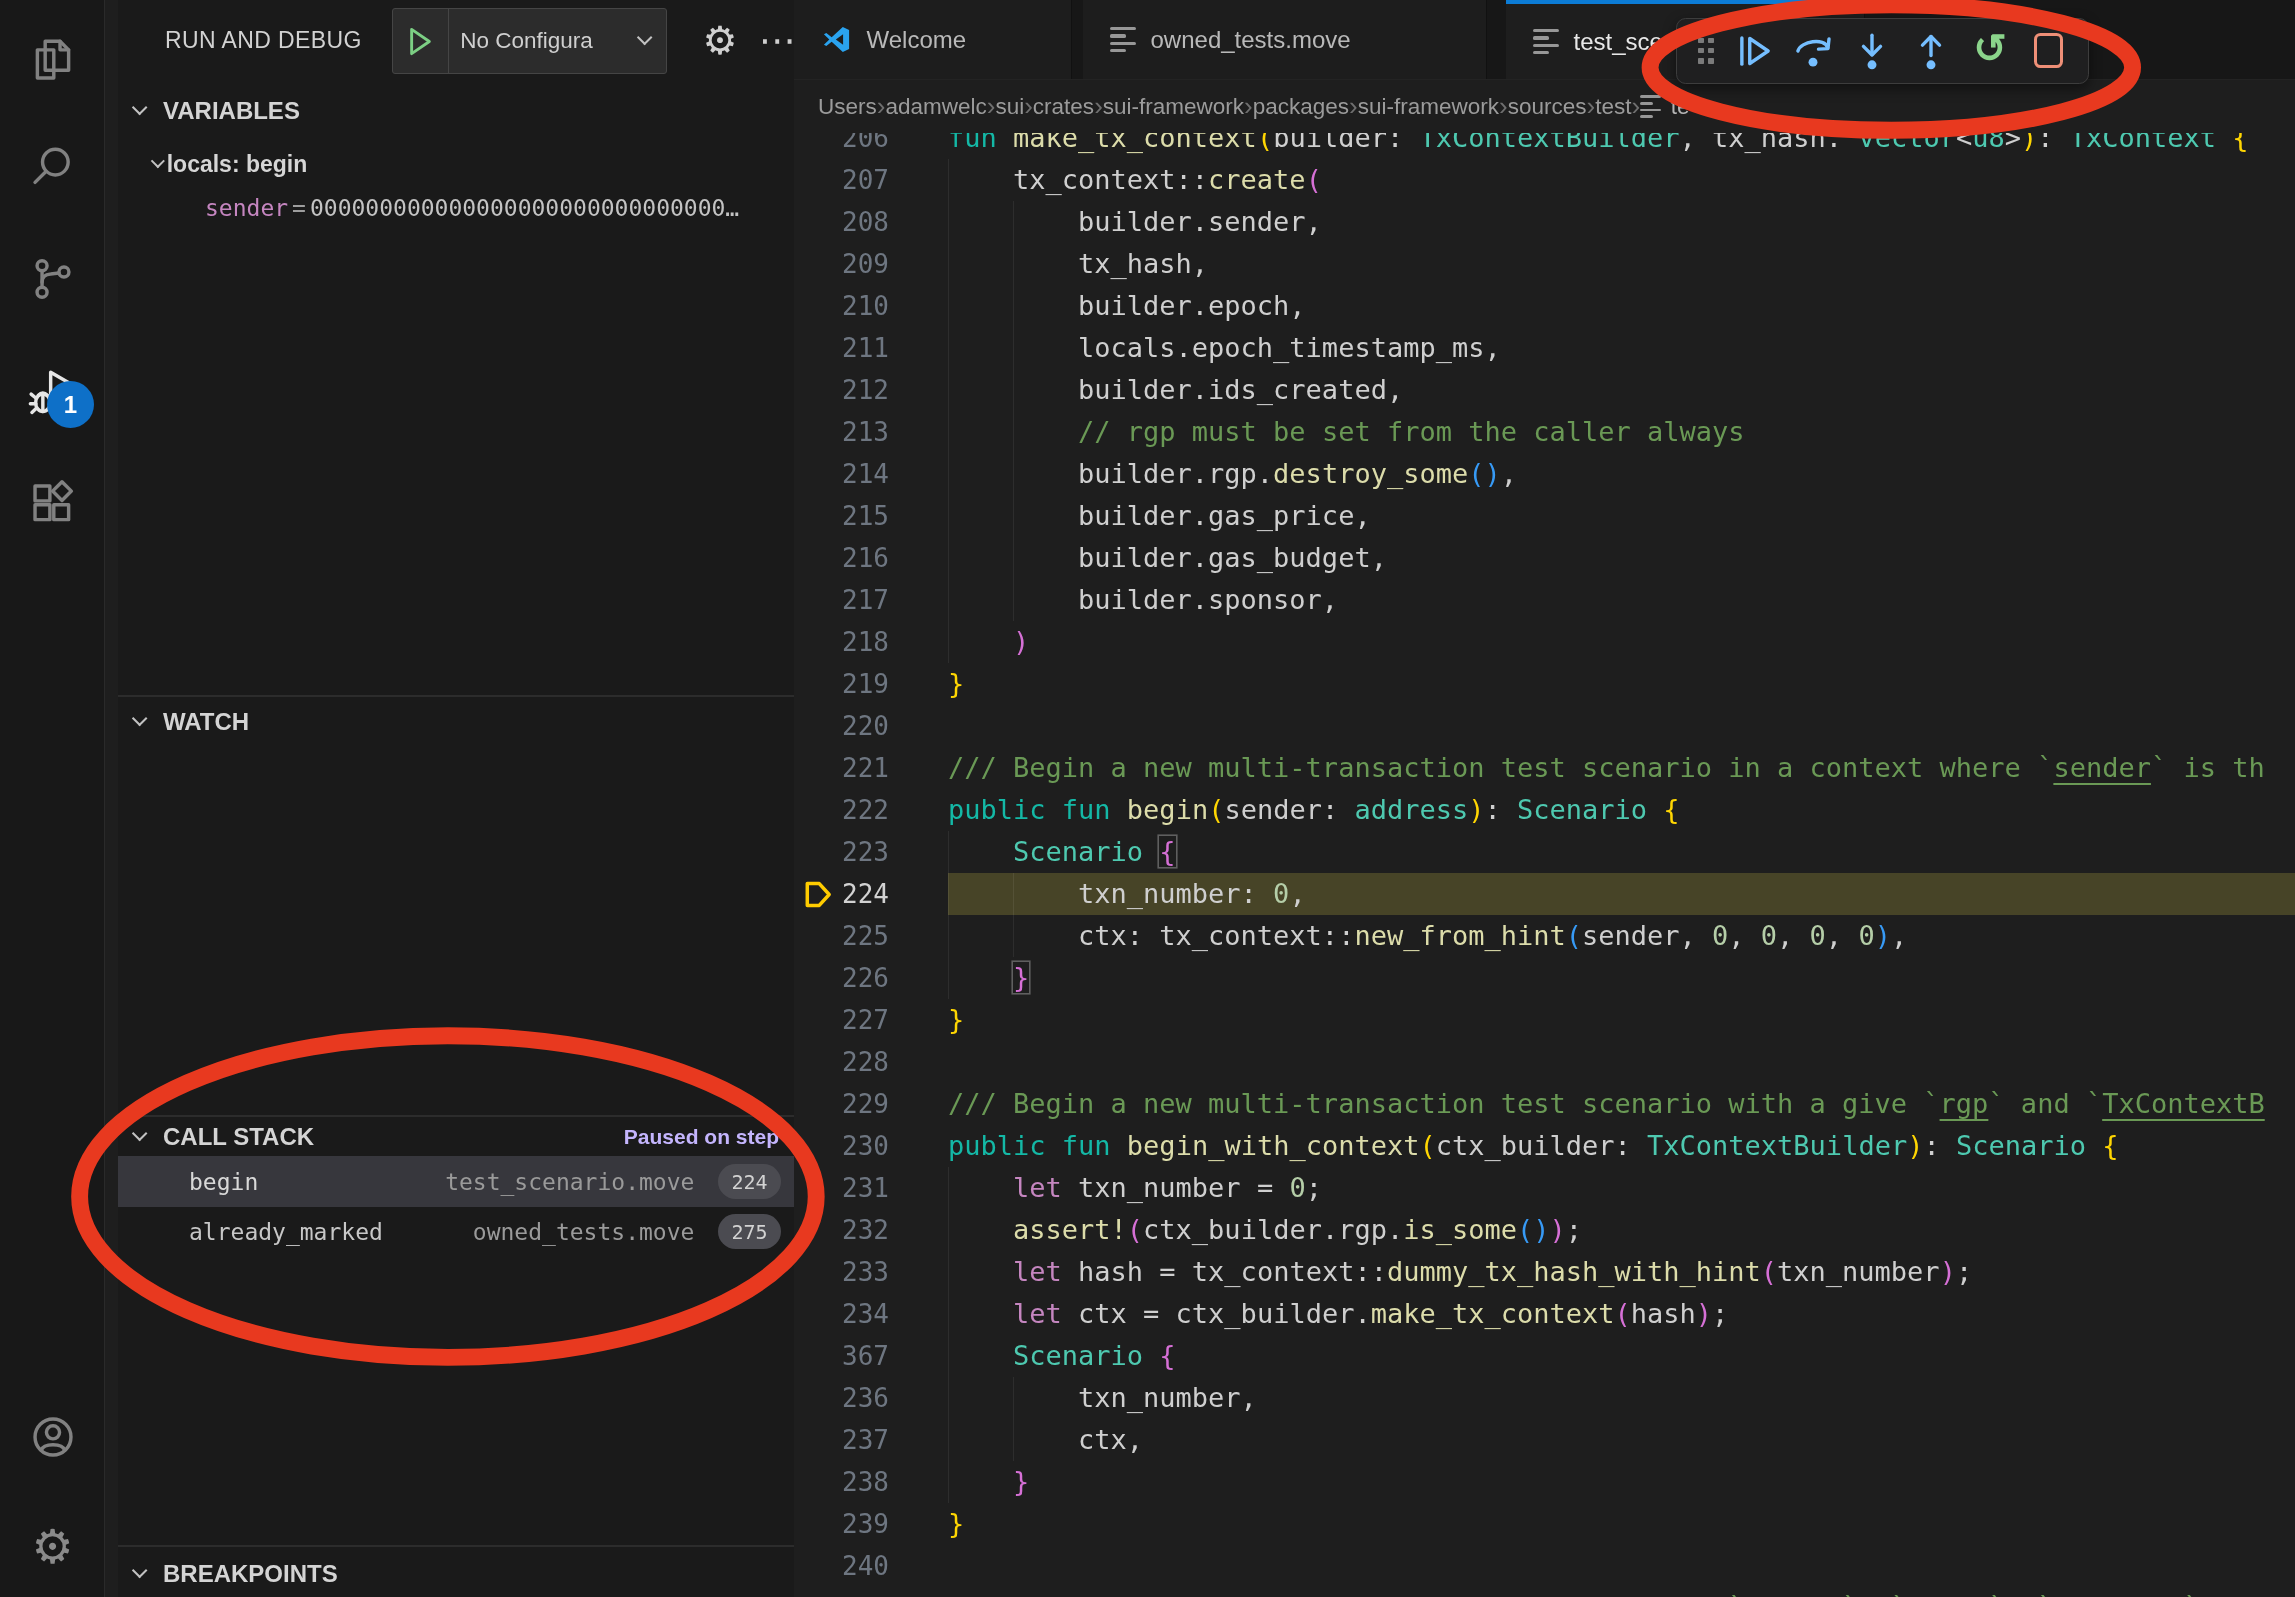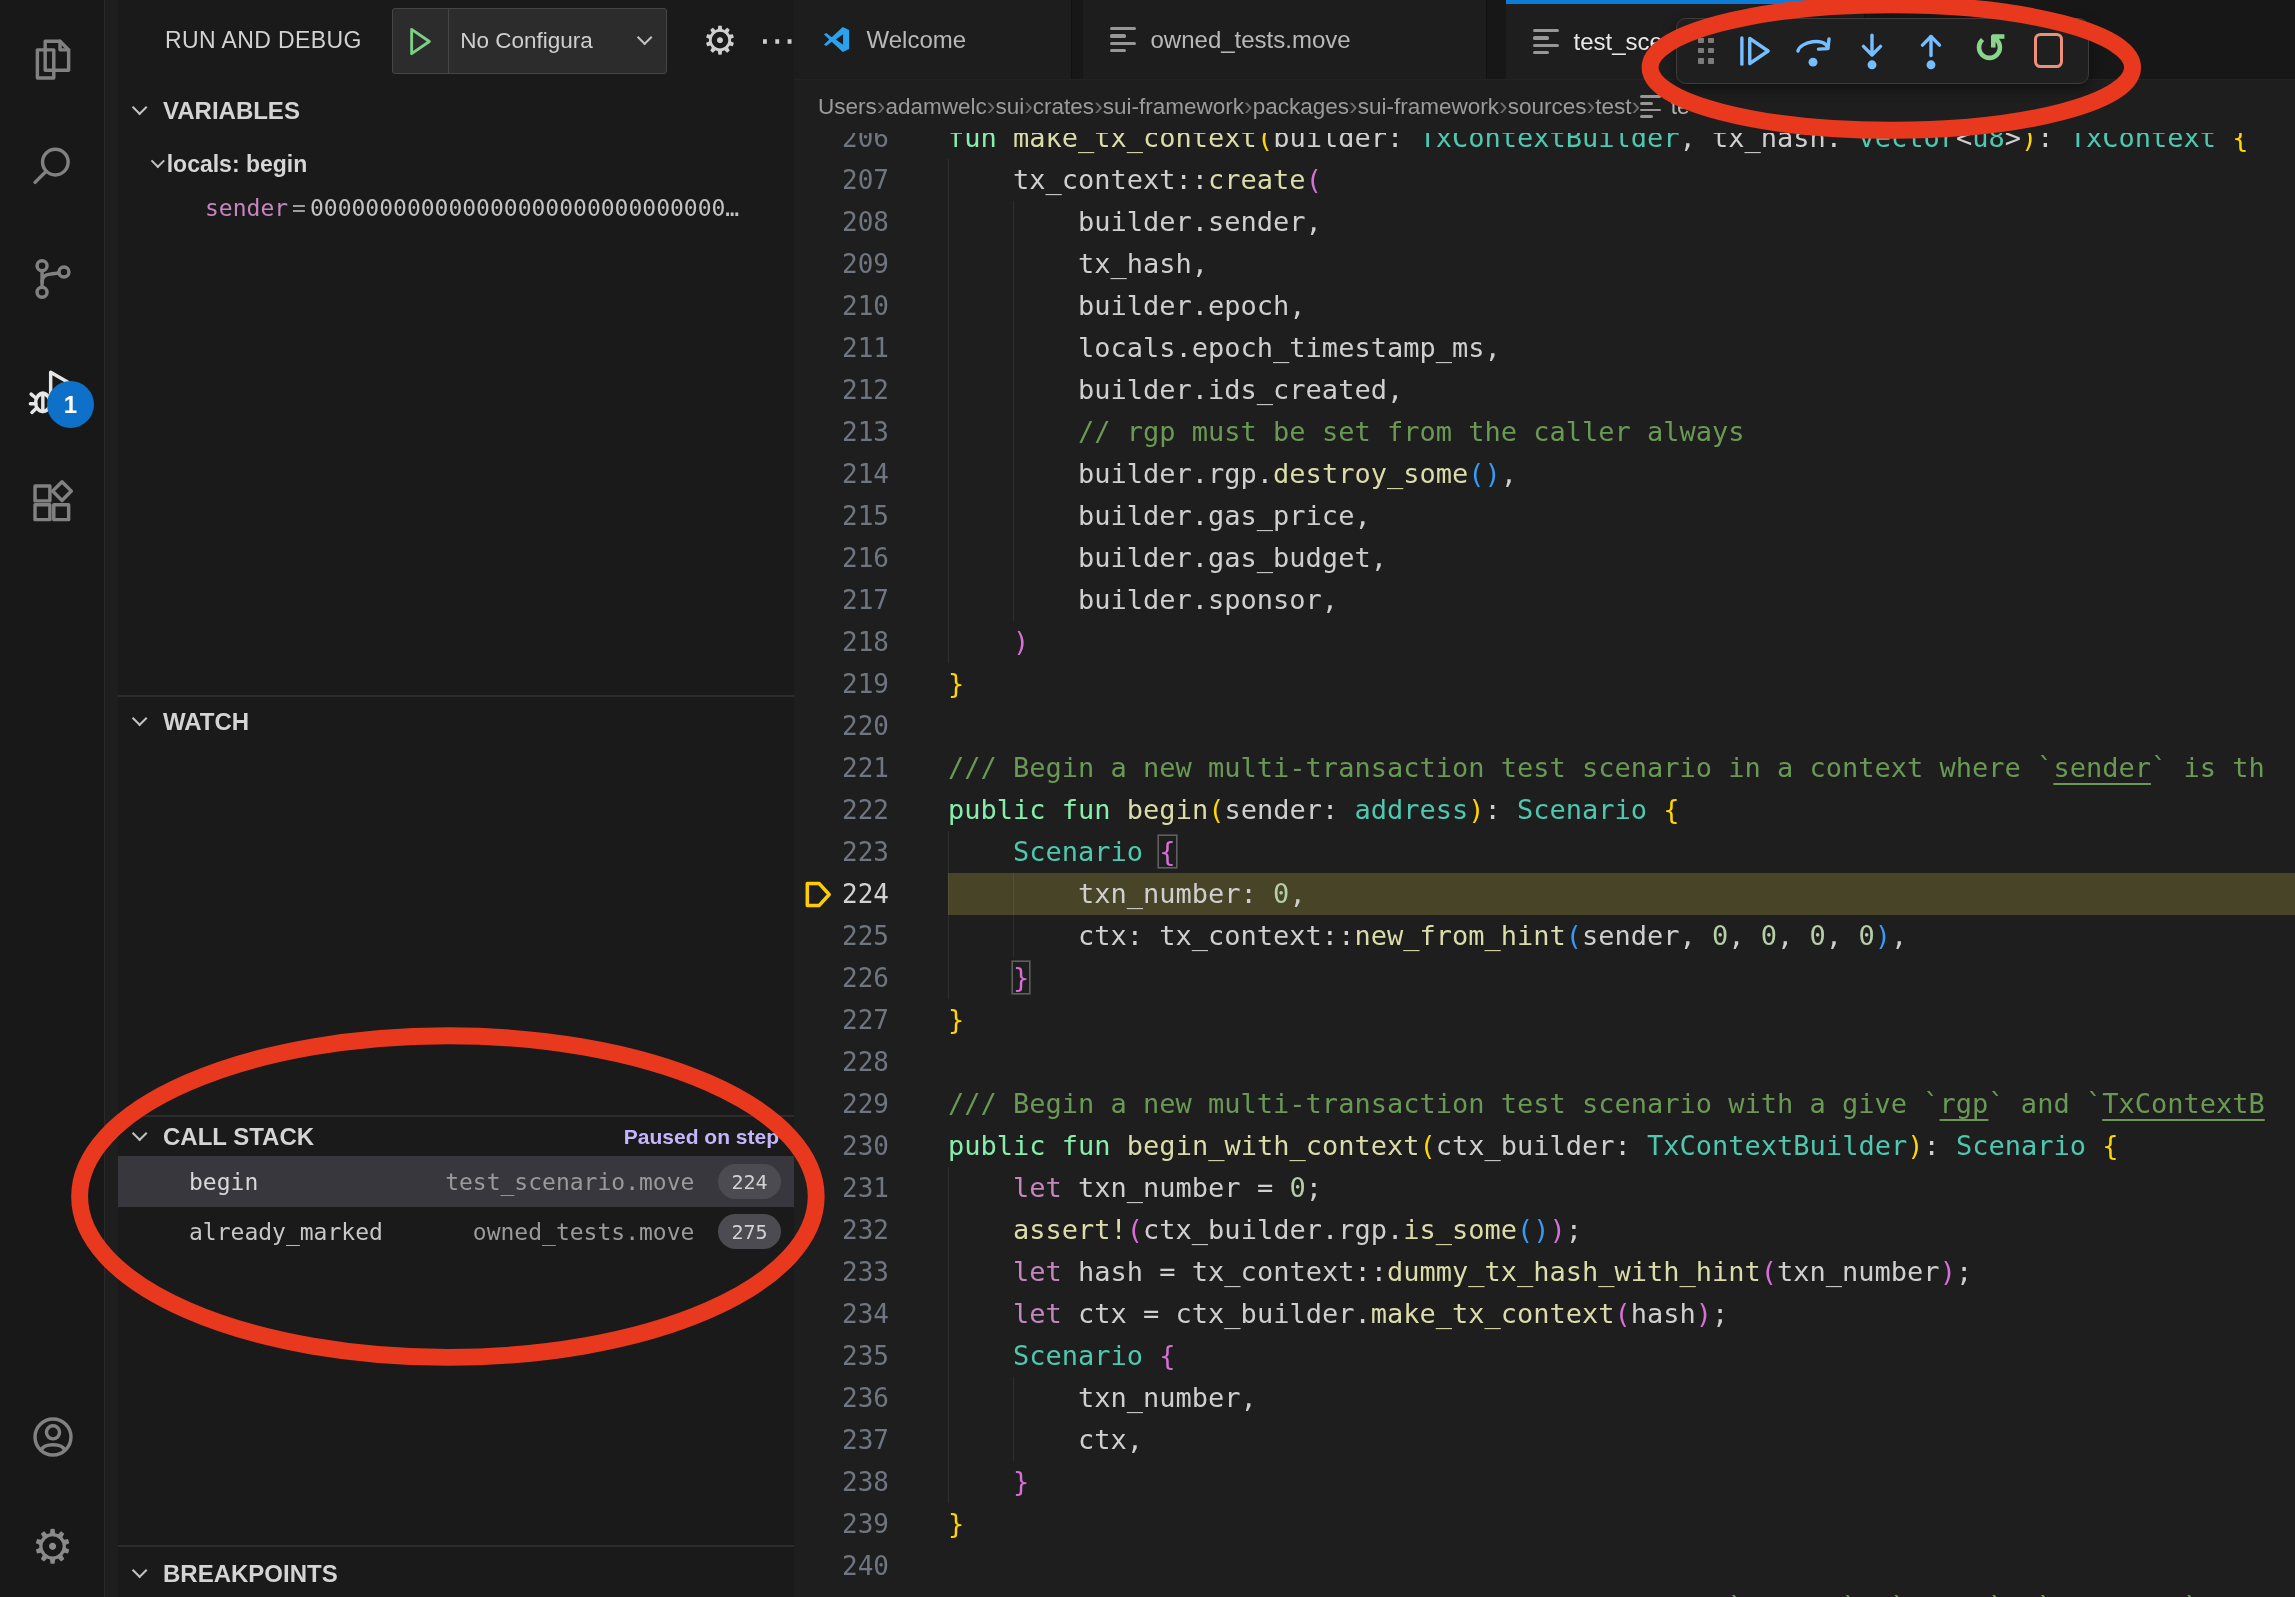--- a/index.html
+++ b/index.html
@@ -89,21 +89,21 @@
   .line{display:flex;height:42px;position:relative;}
   .gut{flex:0 0 95px;text-align:right;font-family:"DejaVu Sans Mono","Liberation Mono",monospace;
        font-size:26px;line-height:42px;color:#6e7681;position:relative;cursor:pointer;}
   .line.cur .gut{color:#d2d2d2;}
   .step-marker{position:absolute;left:6.4px;top:4px;width:35px;height:35px;}
   .step-marker path{fill:none;stroke:#ffcc00;stroke-width:2.4;stroke-linejoin:round;}
   .lcode{position:relative;flex:1;margin-left:59px;white-space:pre;
          font-family:"DejaVu Sans Mono","Liberation Mono",monospace;font-size:27px;line-height:42px;color:#cfcfcf;}
   .line.cur .lcode{background:#474427;}
   .guide{position:absolute;top:0;bottom:0;border-left:1.6px solid rgba(255,255,255,.07);}
-  .tk-d{color:#cfcfcf}.tk-kw{color:#86efac}.tk-let{color:#c586c0}.tk-fn{color:#dcdcaa}
+  .tk-d{color:#cfcfcf}.tk-kw{color:#14b8a6}.tk-let{color:#c586c0}.tk-fn{color:#dcdcaa}
   .tk-ty{color:#4ec9b0}.tk-com{color:#6a9955}.tk-num{color:#b5cea8}
   .tk-cu{color:#6a9955;text-decoration:underline;text-decoration-thickness:2.4px;text-underline-offset:6.4px;}
   .tk-p1{color:#ffd602}.tk-p2{color:#d670d6}.tk-p3{color:#379af5}
   .tk-pm{color:#d670d6;box-shadow:0 0 0 1.6px #5f5f5f;}
 
   
   .annot{position:absolute;left:0;top:0;width:2295px;height:1597px;z-index:50;pointer-events:none;}
 </style>
 </head>
 <body>
@@ -438,21 +438,21 @@
         </div>
         <div class="line">
           <div class="gut"><span>233</span></div>
           <div class="lcode"><i class="guide" style="left: 0ch;"></i><span class="tk-d">    </span><span class="tk-let">let</span><span class="tk-d"> hash = tx_context::</span><span class="tk-fn">dummy_tx_hash_with_hint</span><span class="tk-p2">(</span><span class="tk-d">txn_number</span><span class="tk-p2">)</span><span class="tk-d">;</span></div>
         </div>
         <div class="line">
           <div class="gut"><span>234</span></div>
           <div class="lcode"><i class="guide" style="left: 0ch;"></i><span class="tk-d">    </span><span class="tk-let">let</span><span class="tk-d"> ctx = ctx_builder.</span><span class="tk-fn">make_tx_context</span><span class="tk-p2">(</span><span class="tk-d">hash</span><span class="tk-p2">)</span><span class="tk-d">;</span></div>
         </div>
         <div class="line">
-          <div class="gut"><span>235</span></div>
+          <div class="gut"><span>367</span></div>
           <div class="lcode"><i class="guide" style="left: 0ch;"></i><span class="tk-d">    </span><span class="tk-ty">Scenario</span><span class="tk-d"> </span><span class="tk-p2">{</span></div>
         </div>
         <div class="line">
           <div class="gut"><span>236</span></div>
           <div class="lcode"><i class="guide" style="left: 0ch;"></i><i class="guide" style="left: 4ch;"></i><span class="tk-d">        txn_number,</span></div>
         </div>
         <div class="line">
           <div class="gut"><span>237</span></div>
           <div class="lcode"><i class="guide" style="left: 0ch;"></i><i class="guide" style="left: 4ch;"></i><span class="tk-d">        ctx,</span></div>
         </div>

